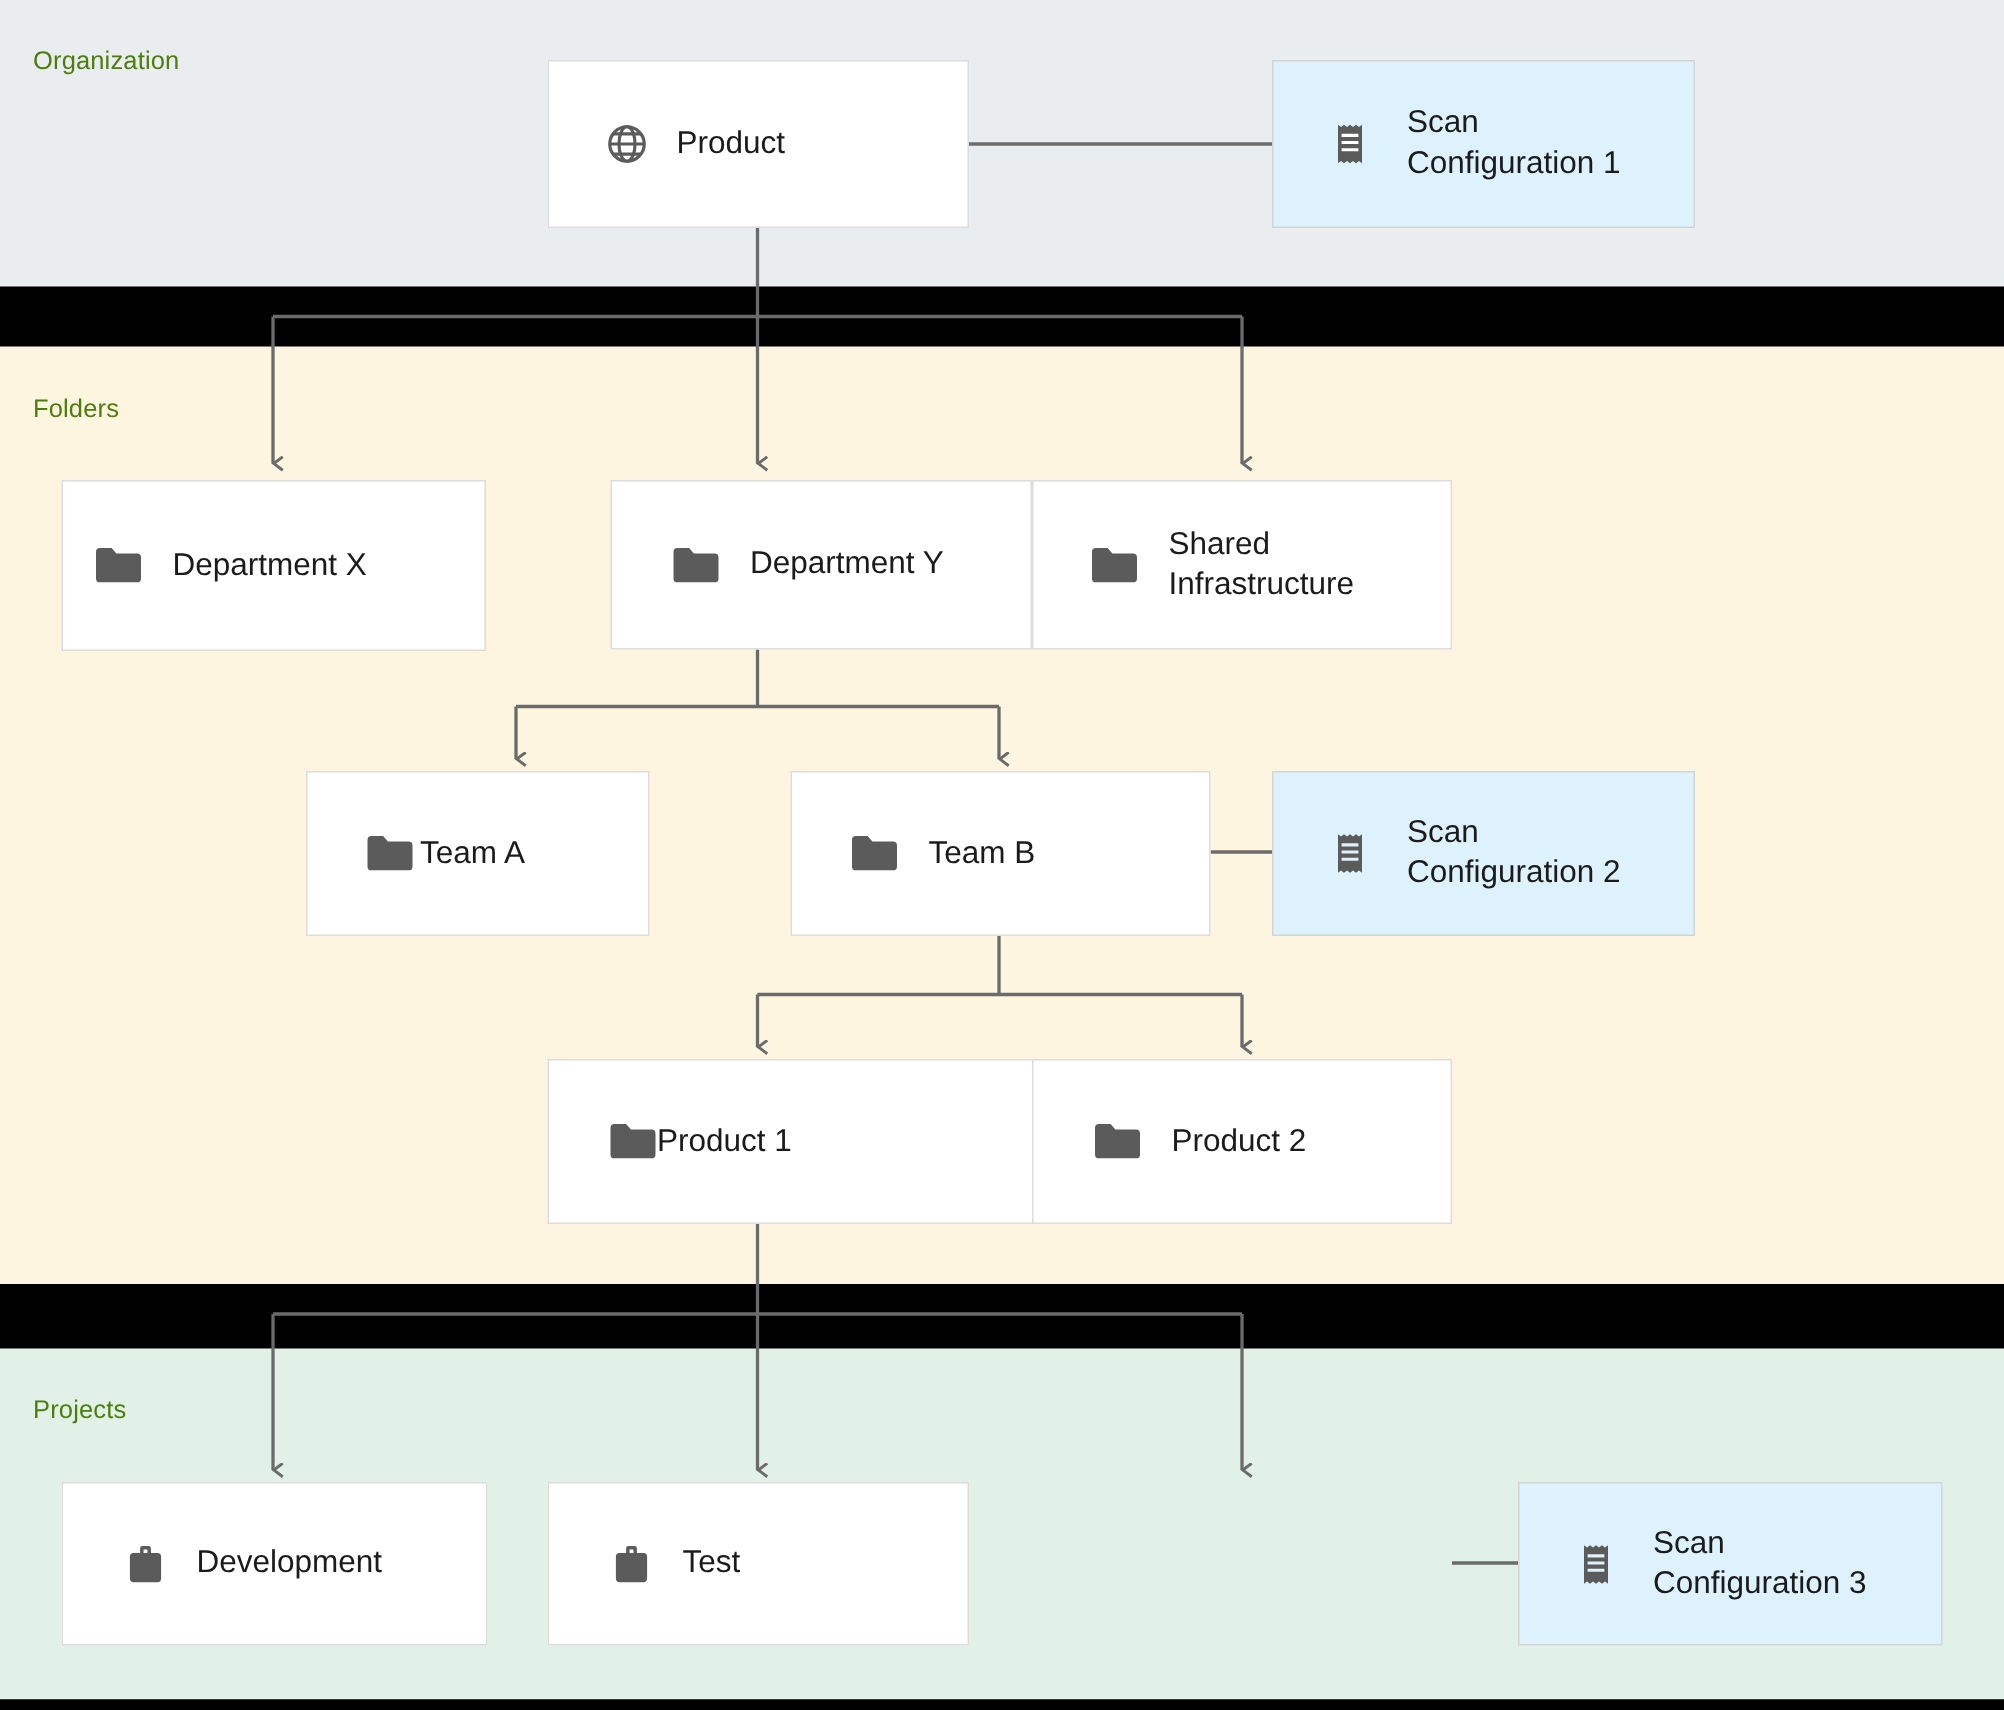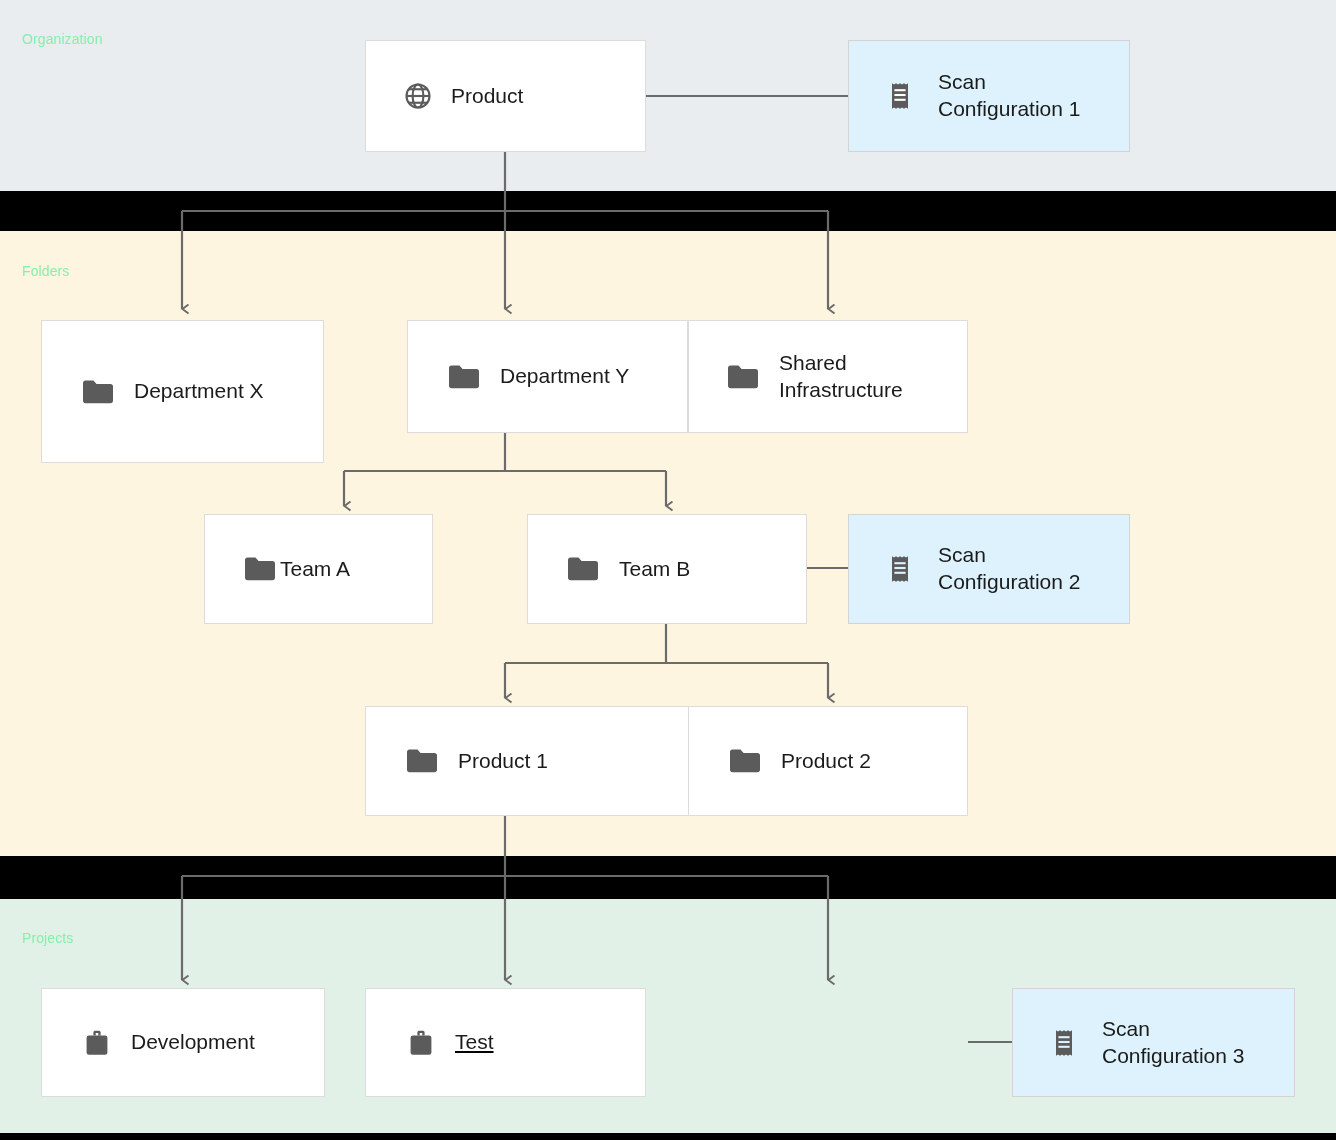--- a/index.html
+++ b/index.html
@@ -39,22 +39,22 @@
     background: #e2f1e8;
   }
   #band-bottom-black {
     top: 1133px;
     width: 1336px;
     height: 7px;
     background: #000000;
   }
   .band-label {
     position: absolute;
-    font-size: 14px;
-    color: #86efac;
+    font-size: 17px;
+    color: #4d7c0f;
     letter-spacing: 0.1px;
     white-space: nowrap;
   }
   
   #connectors {
     position: absolute;
     top: 0;
     left: 0;
     width: 1336px;
     height: 1140px;
@@ -165,21 +165,21 @@
           <line x1="7.4" y1="10.2" x2="18.6" y2="10.2"></line>
           <line x1="7.4" y1="15.0" x2="18.6" y2="15.0"></line>
           <line x1="7.4" y1="19.8" x2="18.6" y2="19.8"></line>
         </g>
       </svg>
     </span>
     <span class="node-label">Scan
 Configuration 1</span>
   </div>
 
-  <div class="node" style="left:41px; top:320px; width:283px; height:143px; padding-left:40px; gap:20px;">
+  <div class="node" style="left:41px; top:320px; width:283px; height:114px; padding-left:21px; gap:20px;">
     <span class="node-icon">
       <svg width="32" height="26" viewBox="0 0 32 26">
         <path d="M1,4 A2.6,2.6 0 0 1 3.6,1.4 L11.4,1.4 L14.6,5 L28.4,5 A2.6,2.6 0 0 1 31,7.6
                  L31,21.6 A2.6,2.6 0 0 1 28.4,24.2 L3.6,24.2 A2.6,2.6 0 0 1 1,21.6 Z" fill="#5b5b5b"></path>
       </svg>
     </span>
     <span class="node-label">Department X</span>
   </div>
 
   <div class="node" style="left:365px; top:320px; width:281px; height:113px; padding-left:40px; gap:20px;margin-left:42px;">
@@ -232,21 +232,21 @@
           <line x1="7.4" y1="10.2" x2="18.6" y2="10.2"></line>
           <line x1="7.4" y1="15.0" x2="18.6" y2="15.0"></line>
           <line x1="7.4" y1="19.8" x2="18.6" y2="19.8"></line>
         </g>
       </svg>
     </span>
     <span class="node-label">Scan
 Configuration 2</span>
   </div>
 
-  <div class="node" style="left:365px; top:706px; width:337px; height:110px; padding-left:40px; gap:20px;">
+  <div class="node" style="left:365px; top:706px; width:337px; height:110px; padding-left:40px; ">
     <span class="node-icon">
       <svg width="32" height="26" viewBox="0 0 32 26">
         <path d="M1,4 A2.6,2.6 0 0 1 3.6,1.4 L11.4,1.4 L14.6,5 L28.4,5 A2.6,2.6 0 0 1 31,7.6
                  L31,21.6 A2.6,2.6 0 0 1 28.4,24.2 L3.6,24.2 A2.6,2.6 0 0 1 1,21.6 Z" fill="#5b5b5b"></path>
       </svg>
     </span>
     <span class="node-label">Product 1</span>
   </div>
 
   <div class="node" style="left:688px; top:706px; width:280px; height:110px; padding-left:40px; gap:20px;">
@@ -263,21 +263,21 @@
     <span class="node-icon">
       <svg width="30" height="30" viewBox="0 0 30 30">
         <path d="M11.4,4.2 A1.5,1.5 0 0 1 12.9,2.7 L17.1,2.7 A1.5,1.5 0 0 1 18.6,4.2 L18.6,7.6
                  L16.3,7.6 L16.3,5.0 L13.7,5.0 L13.7,7.6 L11.4,7.6 Z" fill="#5b5b5b"></path>
         <rect x="4.6" y="7.4" width="20.8" height="19.4" rx="2.4" fill="#5b5b5b"></rect>
       </svg>
     </span>
     <span class="node-label">Development</span>
   </div>
 
-  <div class="node" style="left:365px; top:988px; width:281px; height:109px; padding-left:40px; gap:19px;text-decoration:underline;">
+  <div class="node" style="left:365px; top:988px; width:281px; height:109px; padding-left:40px; gap:19px;">
     <span class="node-icon">
       <svg width="30" height="30" viewBox="0 0 30 30">
         <path d="M11.4,4.2 A1.5,1.5 0 0 1 12.9,2.7 L17.1,2.7 A1.5,1.5 0 0 1 18.6,4.2 L18.6,7.6
                  L16.3,7.6 L16.3,5.0 L13.7,5.0 L13.7,7.6 L11.4,7.6 Z" fill="#5b5b5b"></path>
         <rect x="4.6" y="7.4" width="20.8" height="19.4" rx="2.4" fill="#5b5b5b"></rect>
       </svg>
     </span>
     <span class="node-label">Test</span>
   </div>
 

